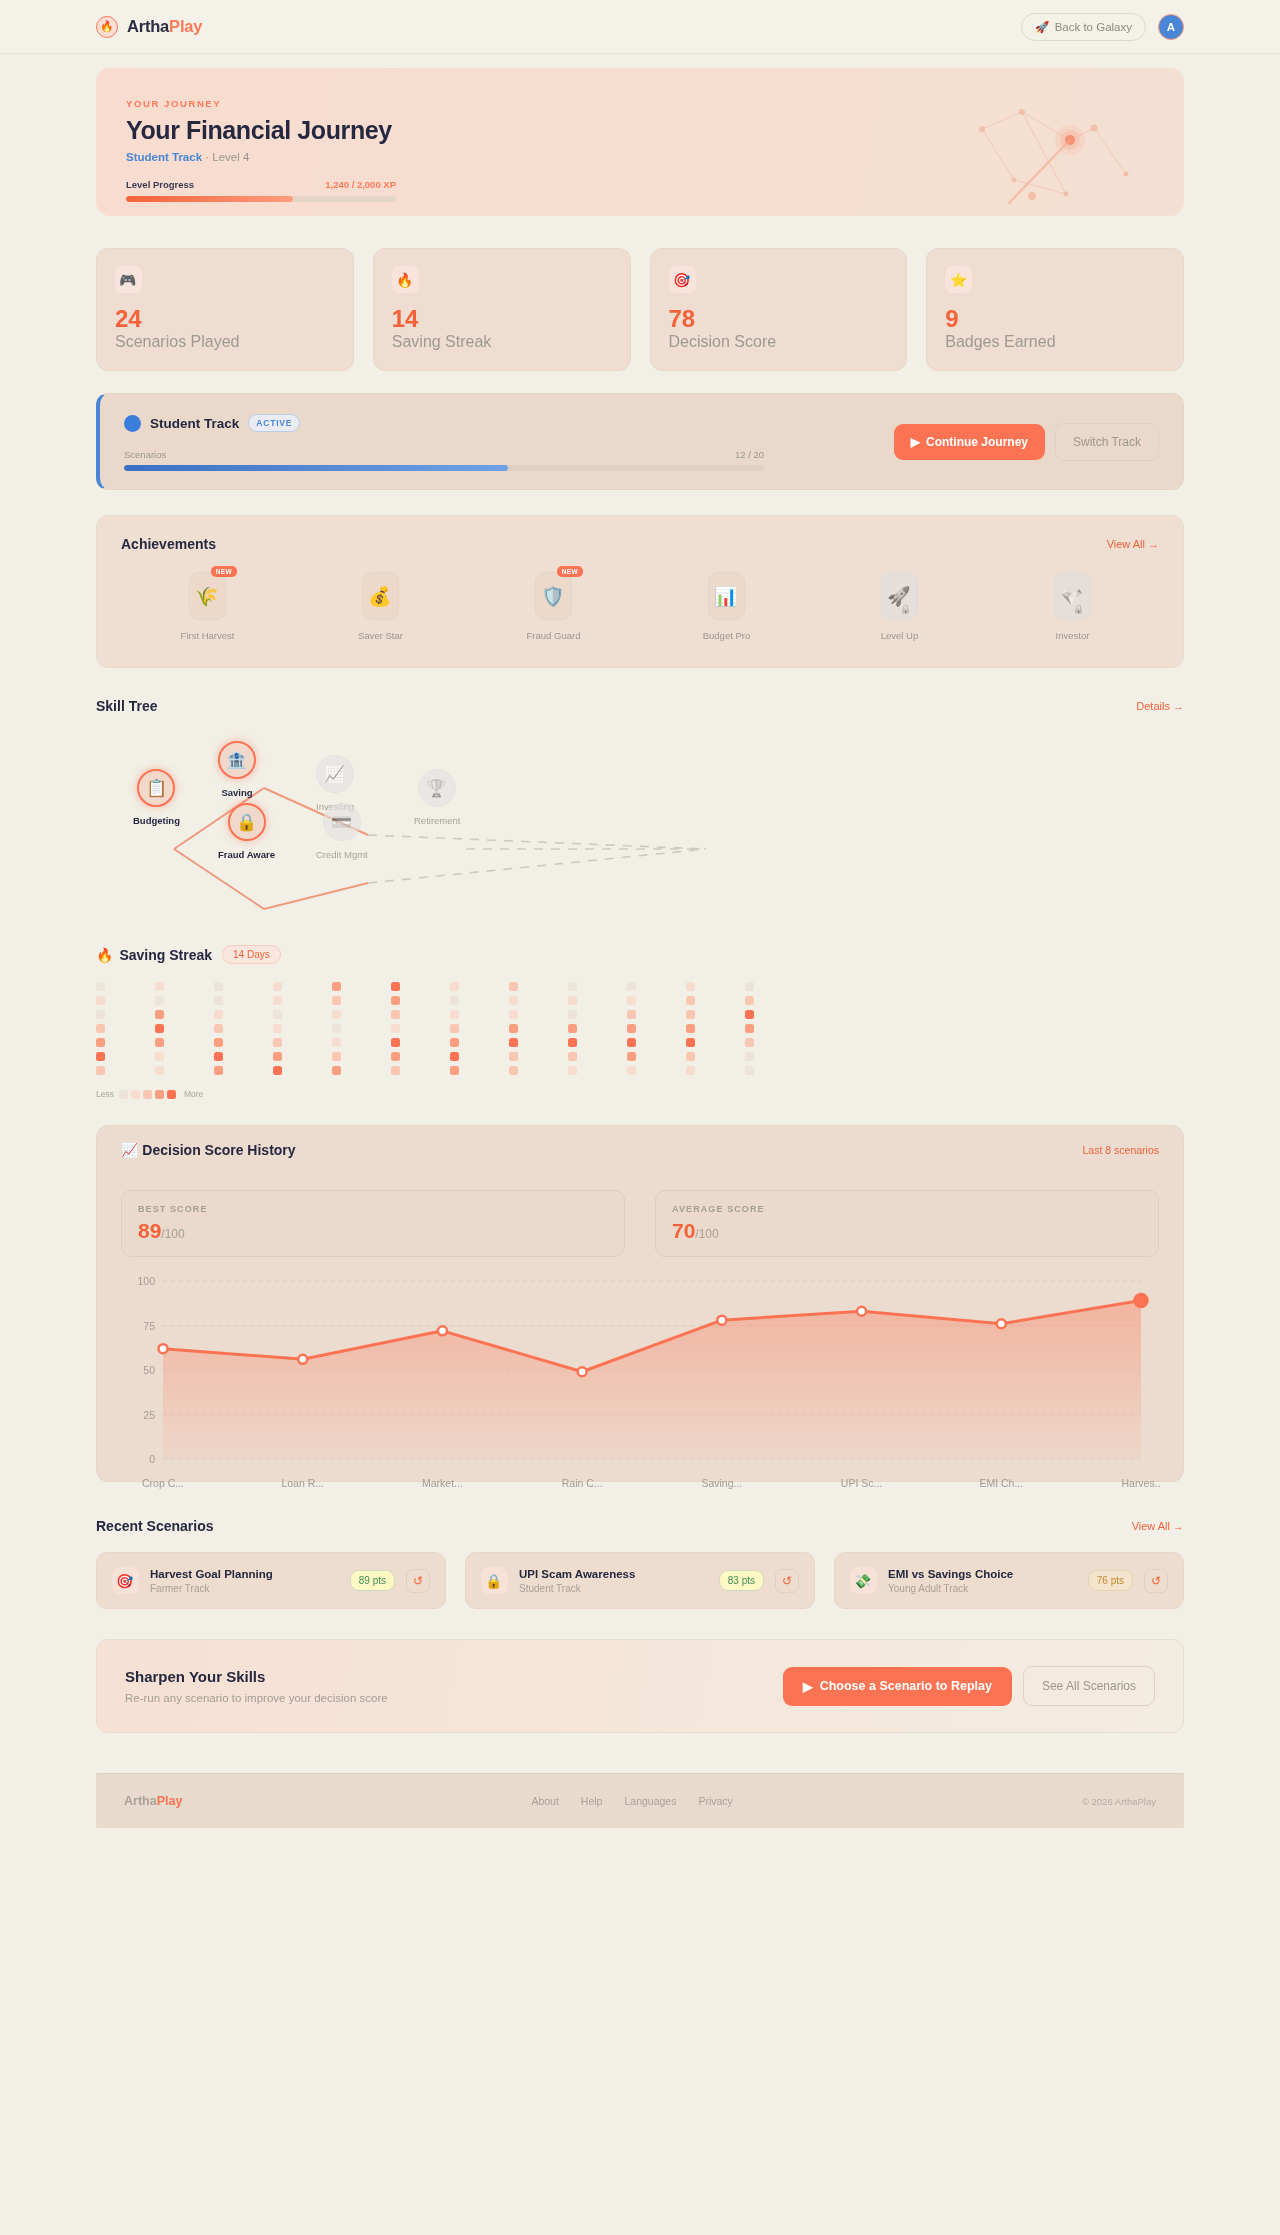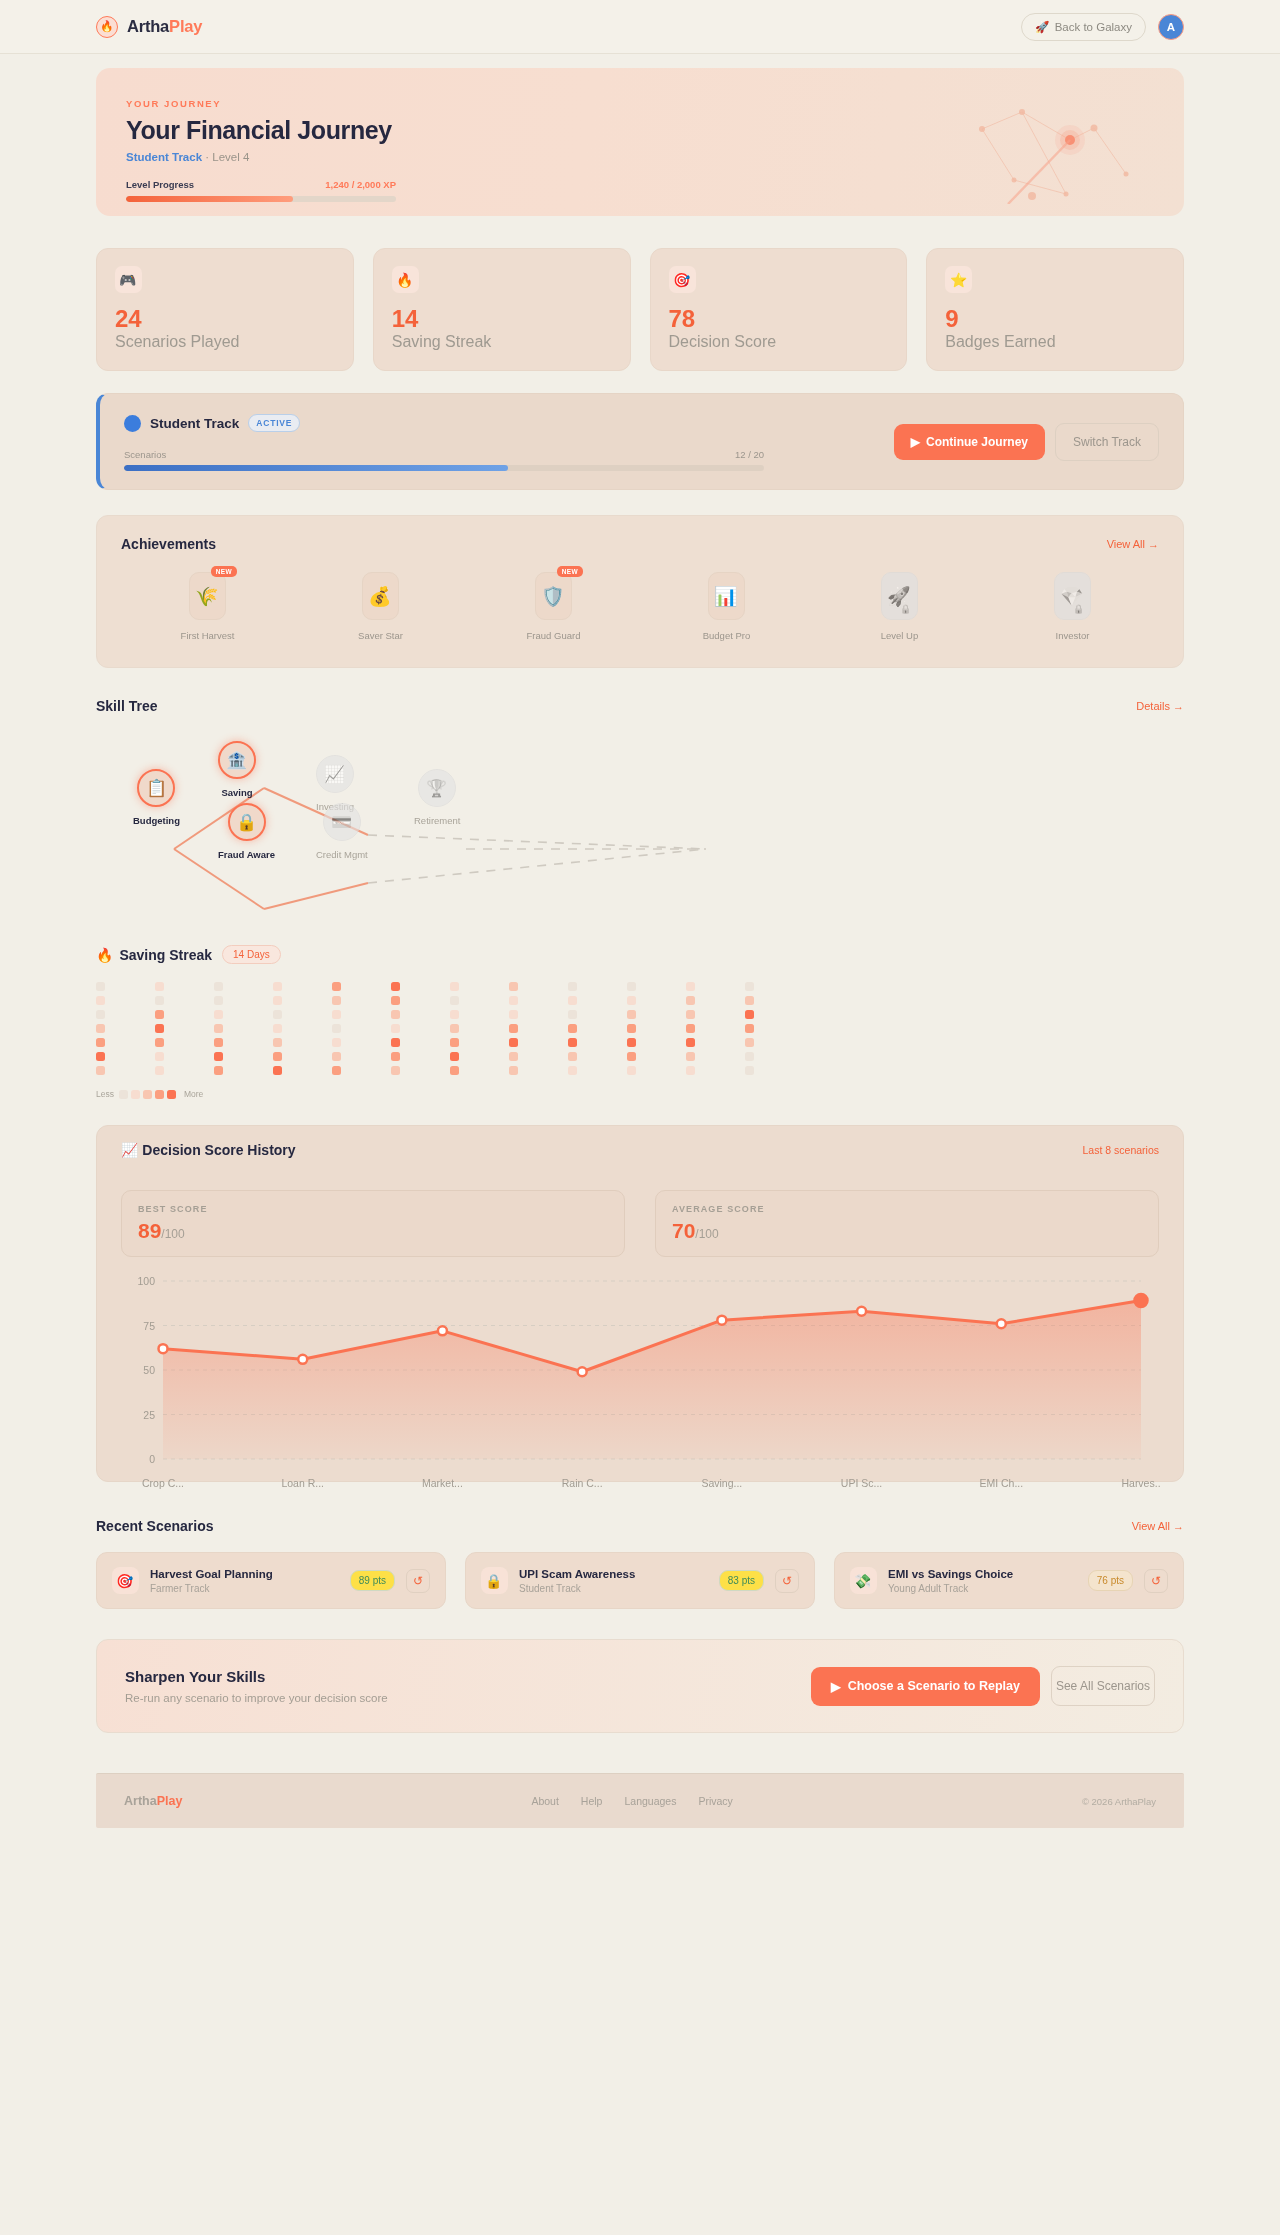--- a/index.html
+++ b/index.html
@@ -110,31 +110,31 @@
 
   
   .recent-wrap{margin-top:36px;}
   .recent-row{display:grid;grid-template-columns:repeat(3,1fr);gap:19px;margin-top:18px;}
   .rec-card{background:#eedcce;border:1px solid #e7d6c7;border-radius:11px;padding:14px 15px;display:flex;align-items:center;gap:11px;}
   .rec-ic{width:27px;height:27px;border-radius:8px;background:#f8e2d7;display:flex;align-items:center;justify-content:center;font-size:14px;flex:none;}
   .rec-txt{flex:1;min-width:0;}
   .rec-title{font-size:11.5px;font-weight:bold;color:#262840;white-space:nowrap;}
   .rec-sub{font-size:10px;color:#a8a299;margin-top:3px;}
   .rec-pts{font-size:10px;border-radius:9px;padding:4px 8px;white-space:nowrap;}
-  .rec-pts.green{color:#3f8c5a;background:#fde047;border:1px solid #cfd9c3;}
+  .rec-pts.green{color:#3f8c5a;background:#fef9c3;border:1px solid #cfd9c3;}
   .rec-pts.amber{color:#c88a2b;background:#f4e4cd;border:1px solid #e7d4b4;}
   .rec-replay{width:24px;height:24px;border-radius:7px;border:1px solid #e0d0c1;display:flex;align-items:center;justify-content:center;color:#f4623a;font-size:12px;cursor:pointer;background:transparent;flex:none;}
 
   
   .cta{margin-top:30px;border:1px solid #e8dccf;border-radius:12px;background:linear-gradient(100deg,#f7e0d4,#f3ece1);padding:26px 28px;display:flex;align-items:center;}
   .cta-title{font-size:15px;font-weight:bold;color:#262840;}
   .cta-sub{font-size:11.5px;color:#a39d93;margin-top:7px;}
   .cta-btns{margin-left:auto;display:flex;gap:11px;align-items:center;}
   .btn-cta{background:#fb7352;color:#fff;border:none;border-radius:9px;padding:12px 20px;font-size:12.5px;font-weight:bold;cursor:pointer;display:flex;align-items:center;gap:7px;}
-  .btn-cta2{background:transparent;color:#9c968d;border:1px solid #ded2c4;border-radius:9px;padding:12px 4px;font-size:12px;cursor:pointer;}
+  .btn-cta2{background:transparent;color:#9c968d;border:1px solid #ded2c4;border-radius:9px;padding:12px 18px;font-size:12px;cursor:pointer;}
 
   
   .footer{margin:40px 96px 0;background:#e9dace;border-top:1px solid #ddd0c2;border-radius:2px;height:55px;display:flex;align-items:center;padding:0 28px;}
   .f-brand{font-size:12.5px;font-weight:bold;}
   .f-brand .a{color:#a8a299}.f-brand .p{color:#fb7352}
   .f-links{display:flex;gap:22px;margin:0 auto;}
   .f-link{font-size:10.5px;color:#a8a299;cursor:pointer;}
   .f-copy{font-size:9.5px;color:#b3ada3;}
 </style>
 </head>

